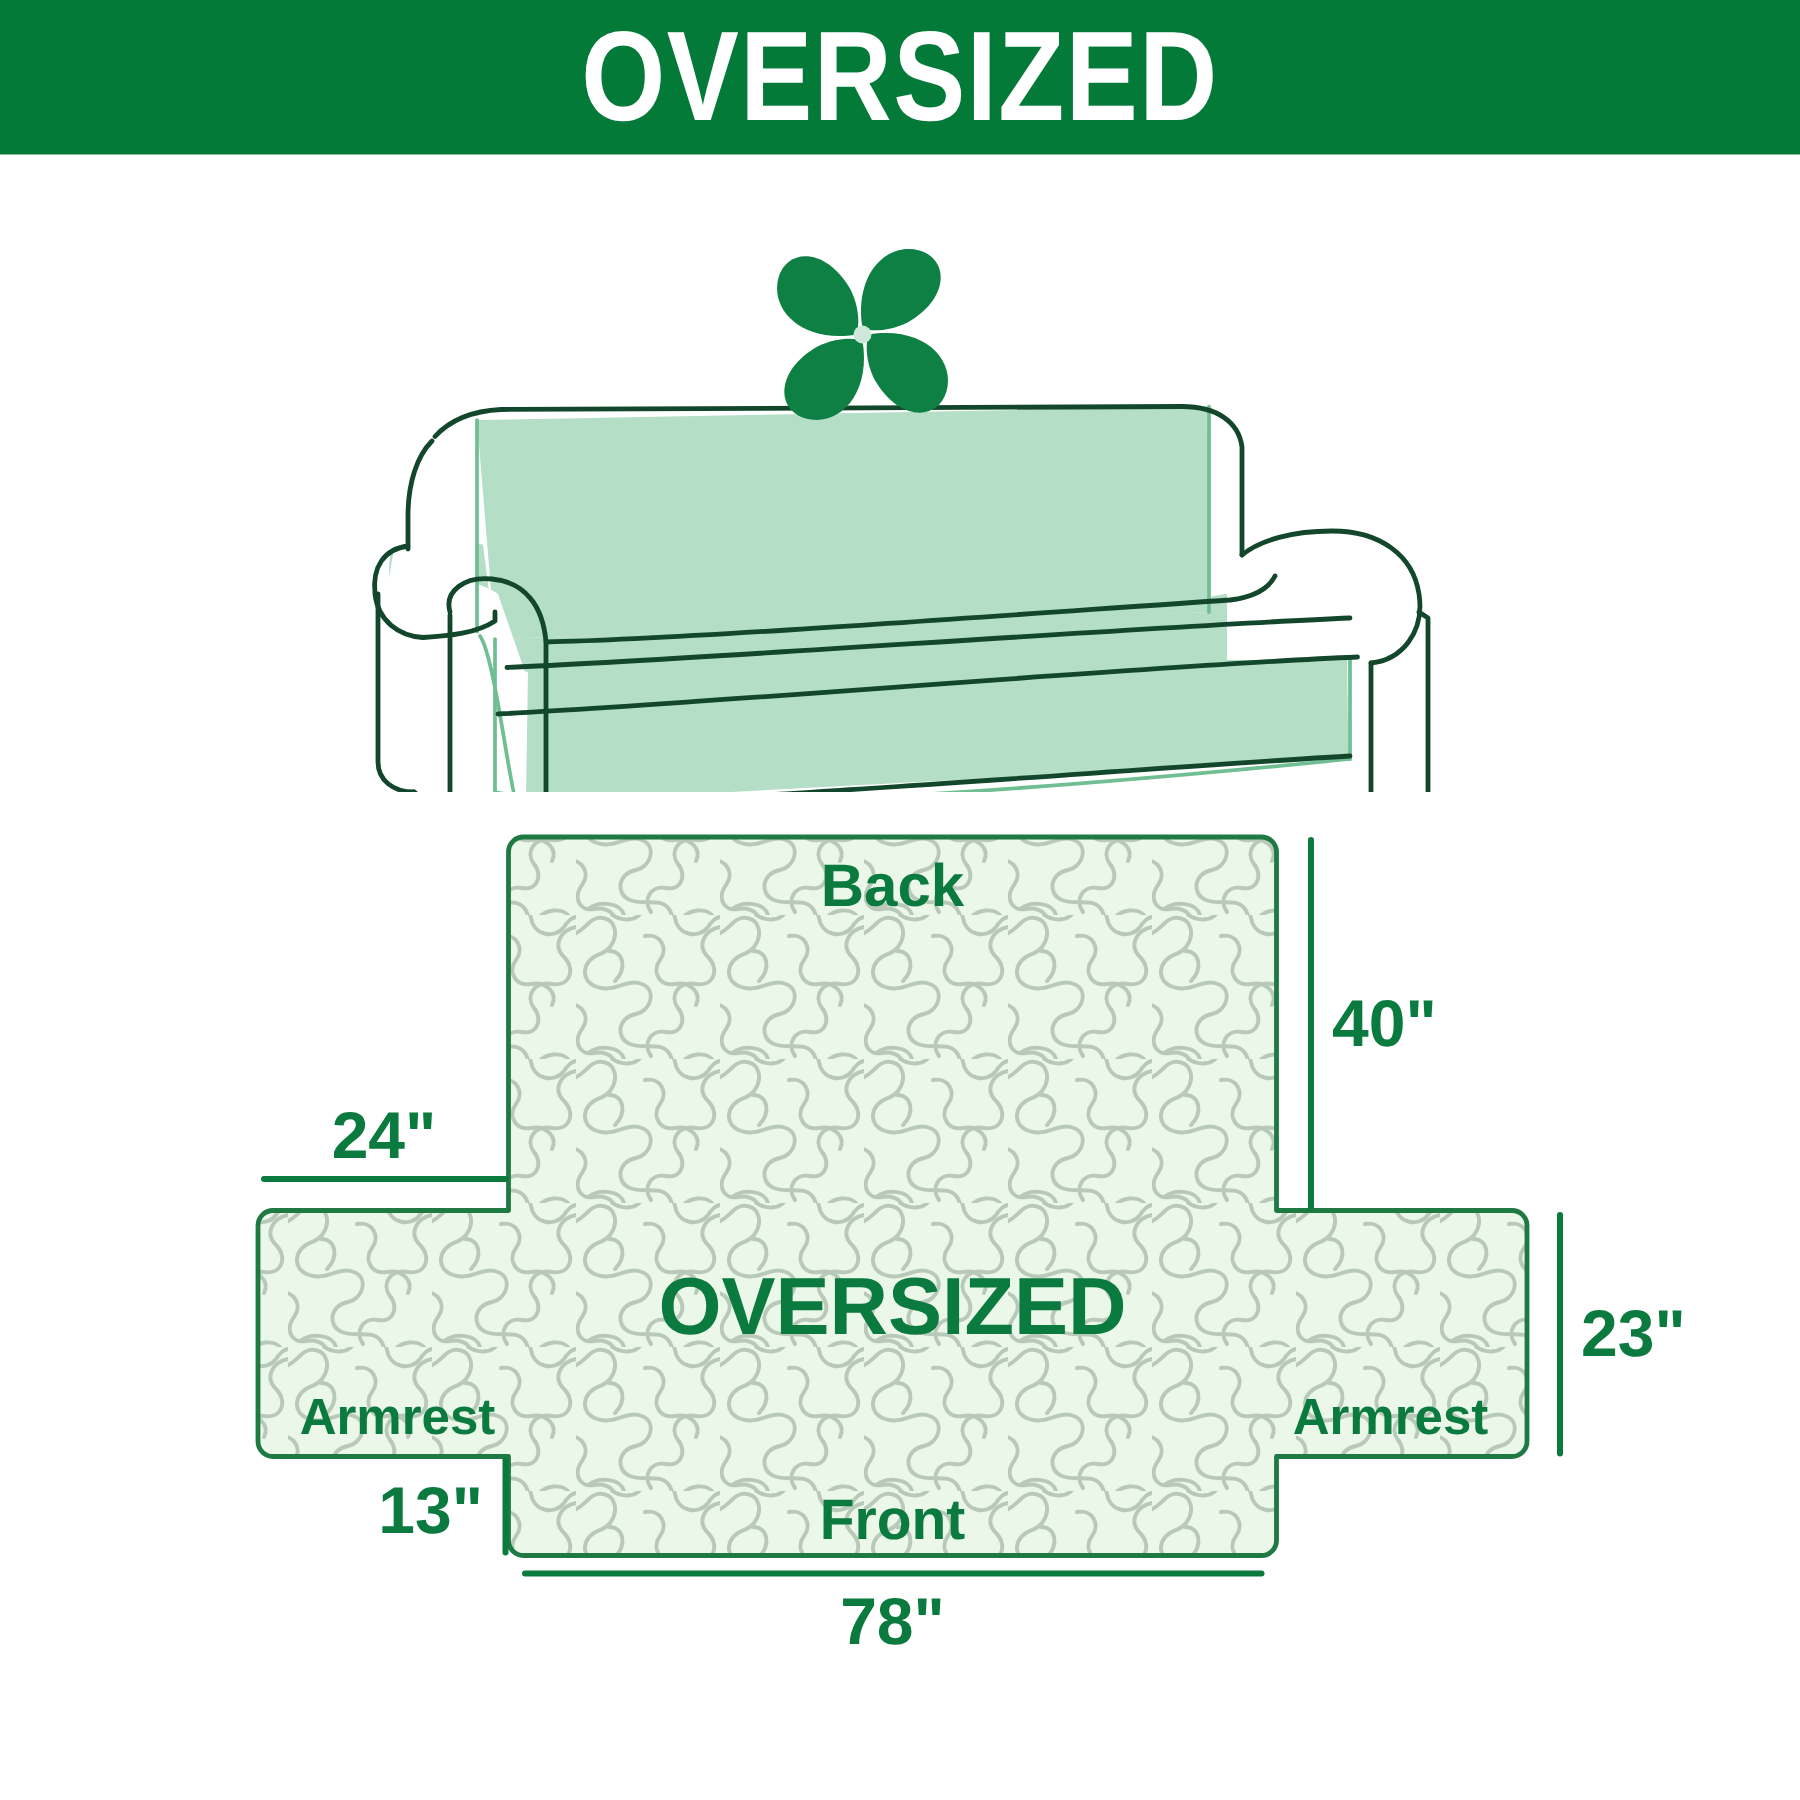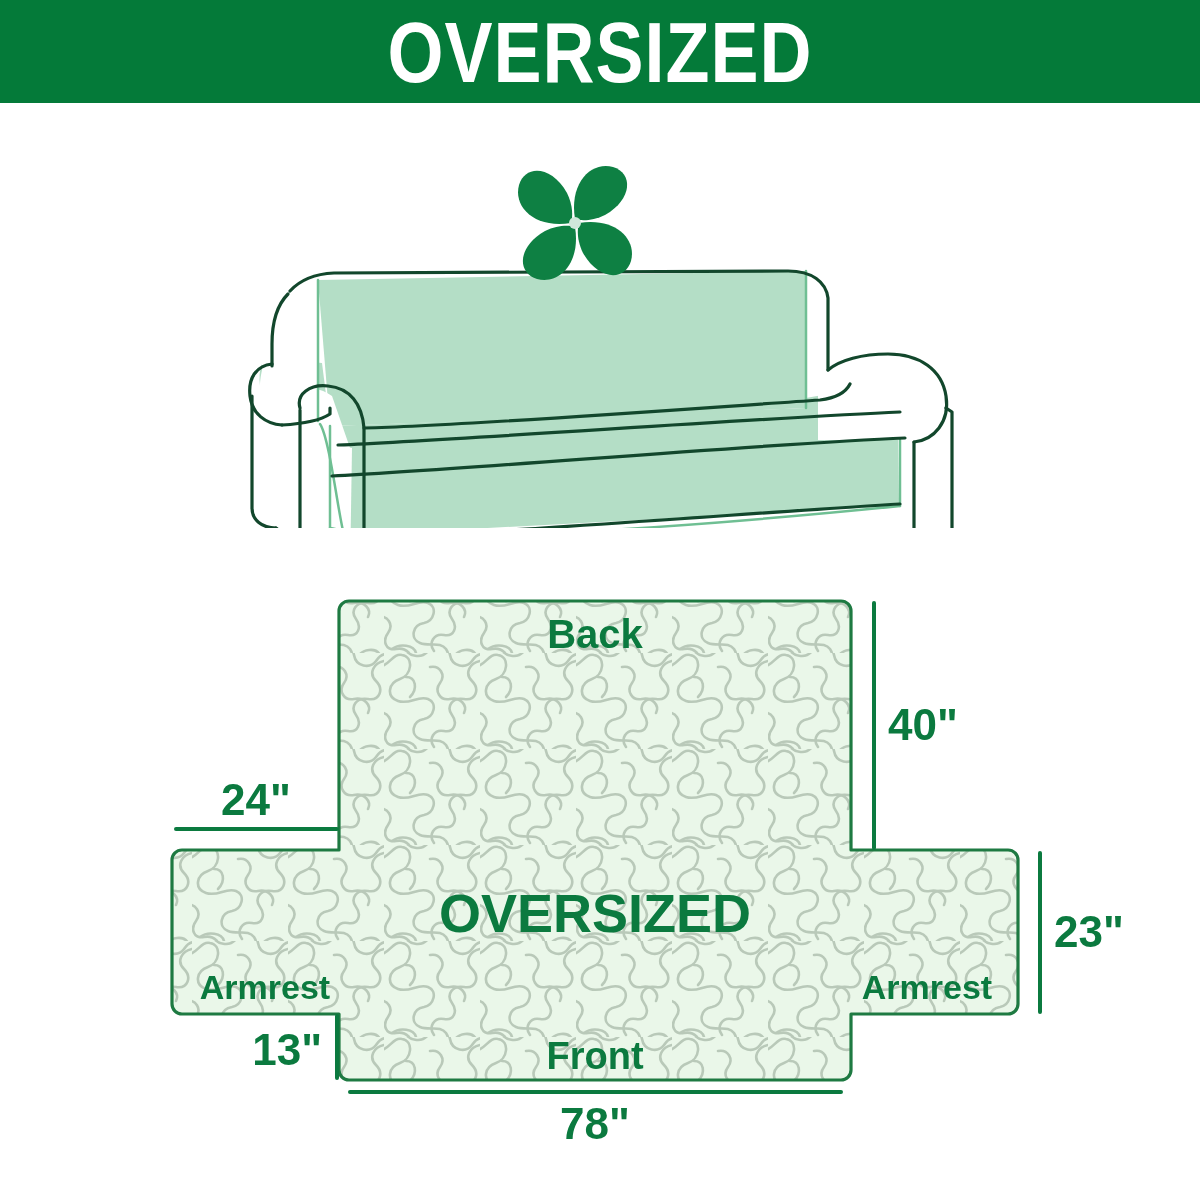--- a/index.html
+++ b/index.html
@@ -44,21 +44,21 @@
     left: 0;
     top: 108px;
     width: 1200px;
     height: 420px;
   }
 
   
   #flat-layout-diagram {
     position: absolute;
     left: 0;
-    top: 557px;
+    top: 514px;
     width: 1200px;
     height: 640px;
   }
 
   .dim-label {
     font-family: "Liberation Sans", sans-serif;
     font-weight: bold;
     fill: #0B7A3F;
   }
 </style>

